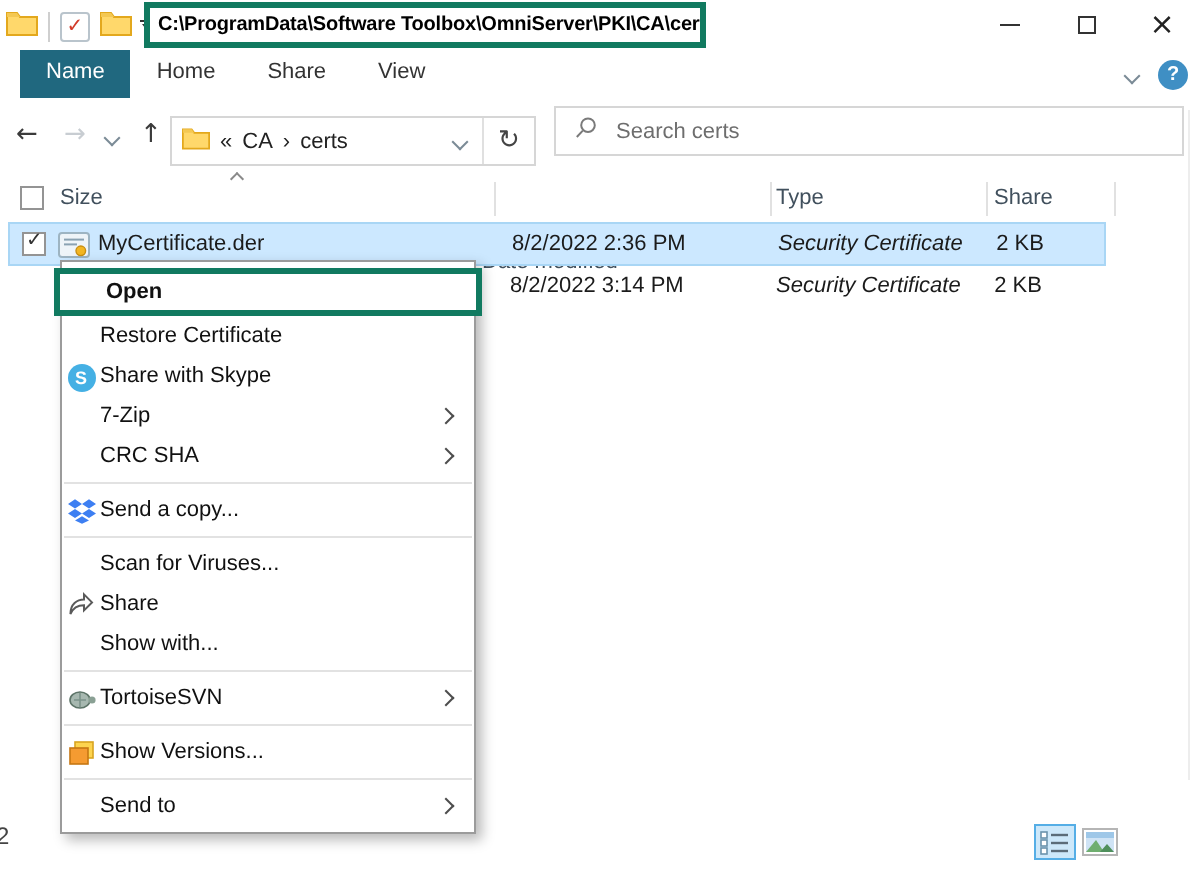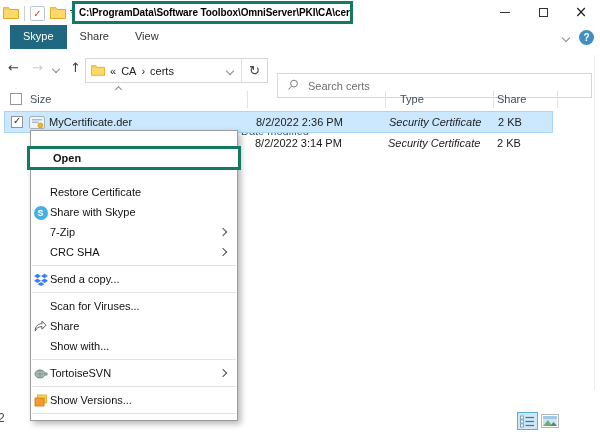--- a/index.html
+++ b/index.html
@@ -43,21 +43,21 @@
   .nav-back{left:8px;}
   .nav-fwd{left:32px;color:#c8cdd2;}
   .nav-chev{position:absolute;left:53px;top:13px;}
   .nav-up{left:70px;}
   .addr-box{position:absolute;left:85px;top:5px;width:183px;height:25px;border:1px solid #d6d6d6;background:#fff;
     display:flex;align-items:center;}
   .addr-crumbs{display:flex;align-items:center;gap:5px;padding-left:5px;color:#222;white-space:nowrap;}
   .addr-chev-cell{margin-left:auto;width:22px;display:flex;justify-content:center;}
   .addr-divider{width:1px;height:23px;background:#e0e0e0;}
   .refresh-cell{width:25px;display:flex;justify-content:center;font-size:13px;color:#444;font-family:"DejaVu Sans",sans-serif;}
-  .search-box{position:absolute;left:277px;top:20px;width:315px;height:25px;border:1px solid #d6d6d6;background:#fff;
+  .search-box{position:absolute;left:277px;top:0;width:315px;height:25px;border:1px solid #d6d6d6;background:#fff;
     display:flex;align-items:center;gap:7px;padding-left:9px;}
   .search-box input{border:none;outline:none;font-family:"Liberation Sans",sans-serif;font-size:11px;color:#555;width:250px;background:transparent;}
   .search-box input::placeholder{color:#6e6e6e;opacity:1;}
   
   .hdr{position:absolute;left:0;top:90px;width:600px;height:20px;color:#41505d;}
   .cb{position:absolute;width:12px;height:12px;border:1px solid #949494;background:#fff;}
   .hdr-cb{left:10px;top:3px;}
   .hdr-label{position:absolute;top:3px;}
   .sort-caret{position:absolute;left:116px;top:-3px;width:5px;height:5px;border-top:1px solid #8a8a8a;border-left:1px solid #8a8a8a;transform:rotate(45deg);}
   .col-sep{position:absolute;top:1px;width:1px;height:17px;background:#e1e1e1;}
@@ -69,21 +69,21 @@
   .row-cb .tick{position:absolute;left:1px;top:-2px;font-size:10px;color:#333;font-family:"DejaVu Sans",sans-serif;}
   .cell-icon{left:24px;top:4px;position:absolute;}
   .cell-name{left:44px;}
   .cell-date{left:251px;}
   .cell-type{left:384px;font-style:italic;}
   .cell-size{left:460px;width:90px;text-align:center;}
   
   .cmenu{position:absolute;left:30px;top:130px;width:208px;background:#fff;border:1px solid #9b9b9b;
     box-shadow:3px 3px 6px rgba(0,0,0,0.28);padding:3px 0;z-index:10;}
   .mi{position:relative;height:20px;line-height:20px;padding-left:19px;white-space:nowrap;color:#111;}
-  .mi-open{height:24px;line-height:18px;font-weight:bold;border:3px solid #117a60;margin:12px -4px;padding-left:23px;background:#fff;}
+  .mi-open{height:24px;line-height:18px;font-weight:bold;border:3px solid #117a60;margin:0 -4px;padding-left:23px;background:#fff;}
   .mi-icon{position:absolute;left:2px;top:3px;width:15px;height:15px;display:flex;align-items:center;justify-content:center;}
   .mi-sub{position:absolute;right:11px;top:7px;width:6px;height:6px;border-right:1px solid #4d4d4d;border-top:1px solid #4d4d4d;transform:rotate(45deg);}
   .mi-sep{height:1px;background:#e2e2e2;margin:3px 1px;}
   .skype-badge{width:14px;height:14px;border-radius:50%;background:#45b0e4;color:#fff;font-size:9px;font-weight:bold;
     display:flex;align-items:center;justify-content:center;}
   
   .status-left{position:absolute;left:-2px;top:411px;font-size:12px;color:#444;}
   .view-btn{position:absolute;display:flex;align-items:center;justify-content:center;}
   .view-details{left:517px;top:412px;width:21px;height:18px;background:#cde8fa;border:1px solid #55aee6;}
   .view-thumb{left:541px;top:414px;width:18px;height:14px;border:1px solid #b5b5b5;background:#fff;}
@@ -124,21 +124,22 @@
           <span class="max-glyph"></span>
         </div>
       <div class="win-btn">
           <span class="close-glyph">×</span>
         </div>
     </div>
   </div>
 
   <div class="ribbon">
     <div class="tabs">
-      <div class="tab active">Skype</div>
+      <div class="tab active">Name</div>
+      <div class="tab">Home</div>
       <div class="tab">Share</div>
       <div class="tab">View</div>
     </div>
     <div class="ribbon-right">
       <span class="chev"></span>
       <span class="help-circle">?</span>
     </div>
   </div>
 
   <div class="navbar">
@@ -178,21 +179,21 @@
     </div>
   </div>
 
   <div class="hdr">
     <span class="cb hdr-cb"></span>
     <span class="hdr-label" style="left:30px;">Size</span>
     <span class="sort-caret"></span>
     <span class="col-sep" style="left:247px;"></span>
     <span class="hdr-label" style="left:241px;margin-top:32px;">Date modified</span>
     <span class="col-sep" style="left:385px;"></span>
-    <span class="hdr-label" style="left:388px;margin-left:12px;">Type</span>
+    <span class="hdr-label" style="left:388px;">Type</span>
     <span class="col-sep" style="left:493px;"></span>
     <span class="hdr-label" style="left:497px;">Share</span>
     <span class="col-sep" style="left:557px;"></span>
   </div>
 
   <div class="frow selected" style="top:111px;">
     <span class="cb row-cb">
         <span class="tick">✓</span>
       </span>
     <span class="cell-icon">
@@ -275,20 +276,24 @@
     <div class="mi">
       <span class="mi-icon">
         <svg width="14" height="13" viewBox="0 0 14 13">
             <rect x="3.5" y="1" width="9" height="8" fill="#fdd44f" stroke="#d9a420" stroke-width="0.8"></rect>
             <rect x="1" y="4" width="9" height="8" fill="#f59b31" stroke="#c67713" stroke-width="0.8"></rect>
           </svg>
       </span>
       <span>Show Versions...</span>
     </div>
     <div class="mi-sep"></div>
+    <div class="mi">
+      <span>Send to</span>
+      <span class="mi-sub"></span>
+    </div>
 
   </div>
 
   <div class="status-left">2</div>
   <div class="view-btn view-details">
     <svg width="15" height="13" viewBox="0 0 15 13">
       <rect x="0.5" y="1" width="3" height="3" fill="#fff" stroke="#6b93ad" stroke-width="0.8"></rect>
       <rect x="0.5" y="5" width="3" height="3" fill="#fff" stroke="#6b93ad" stroke-width="0.8"></rect>
       <rect x="0.5" y="9" width="3" height="3" fill="#fff" stroke="#6b93ad" stroke-width="0.8"></rect>
       <line x1="5.5" y1="2.5" x2="14" y2="2.5" stroke="#5b6c79" stroke-width="1.2"></line>

